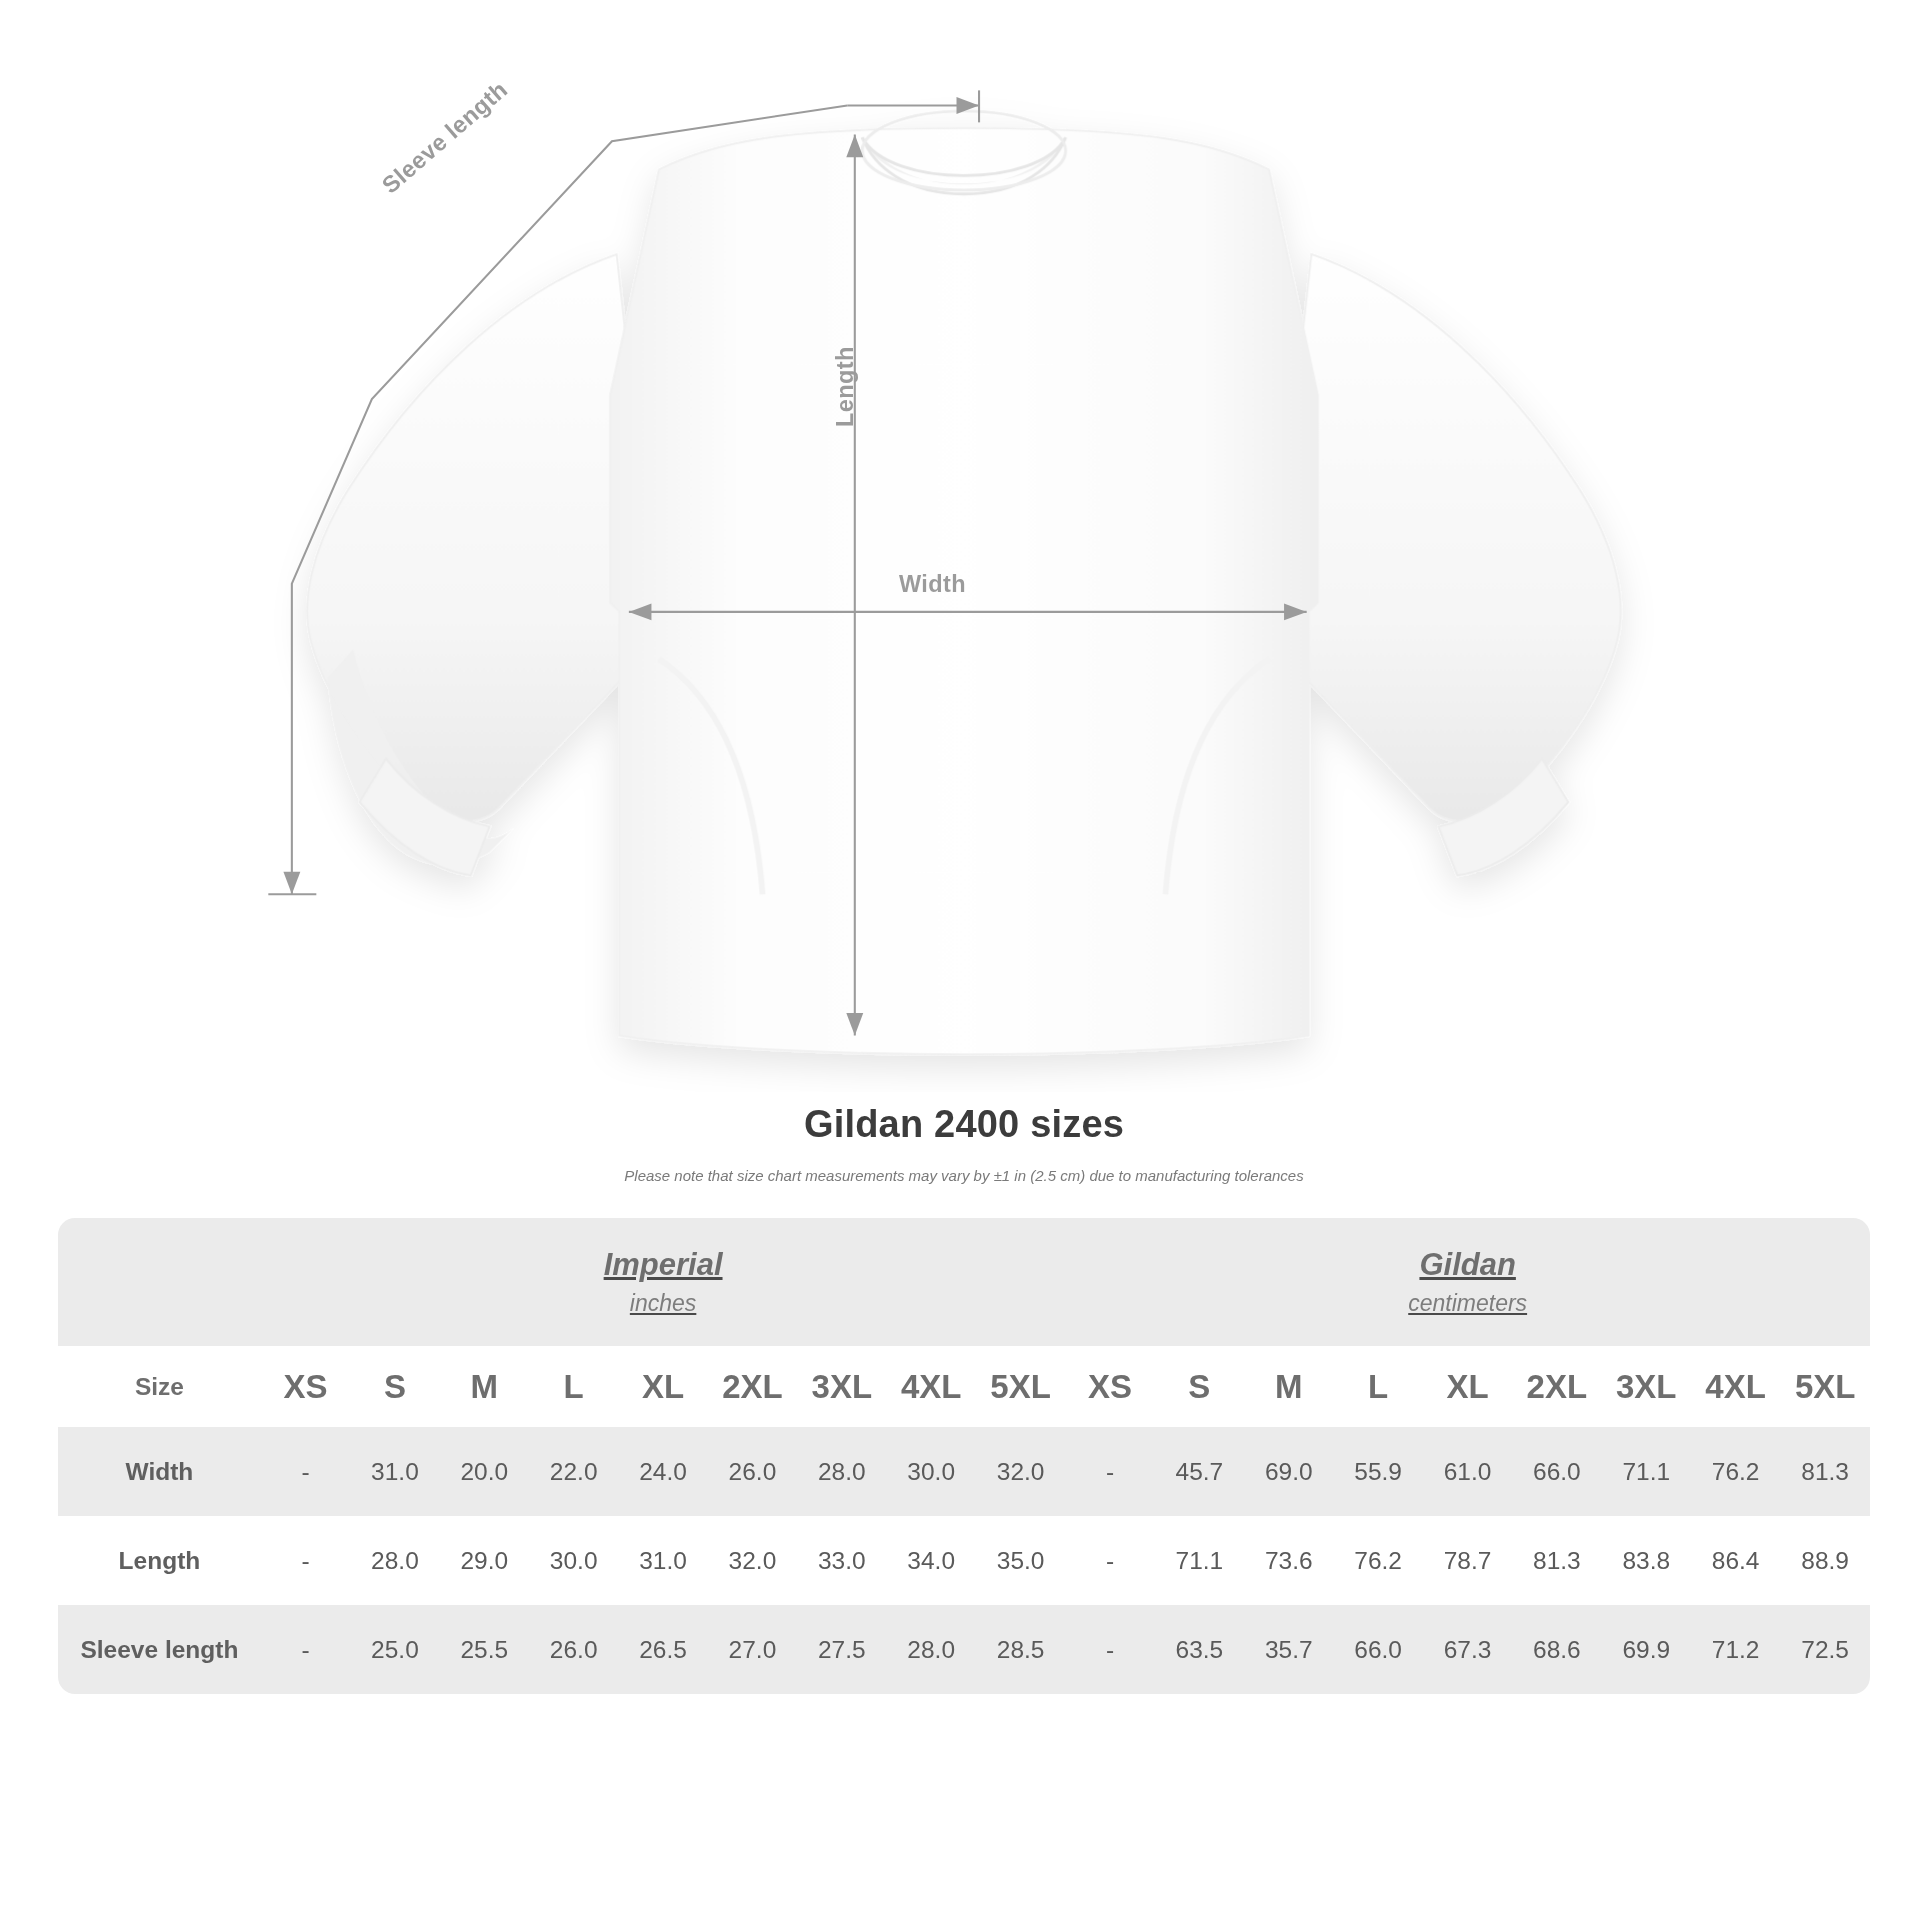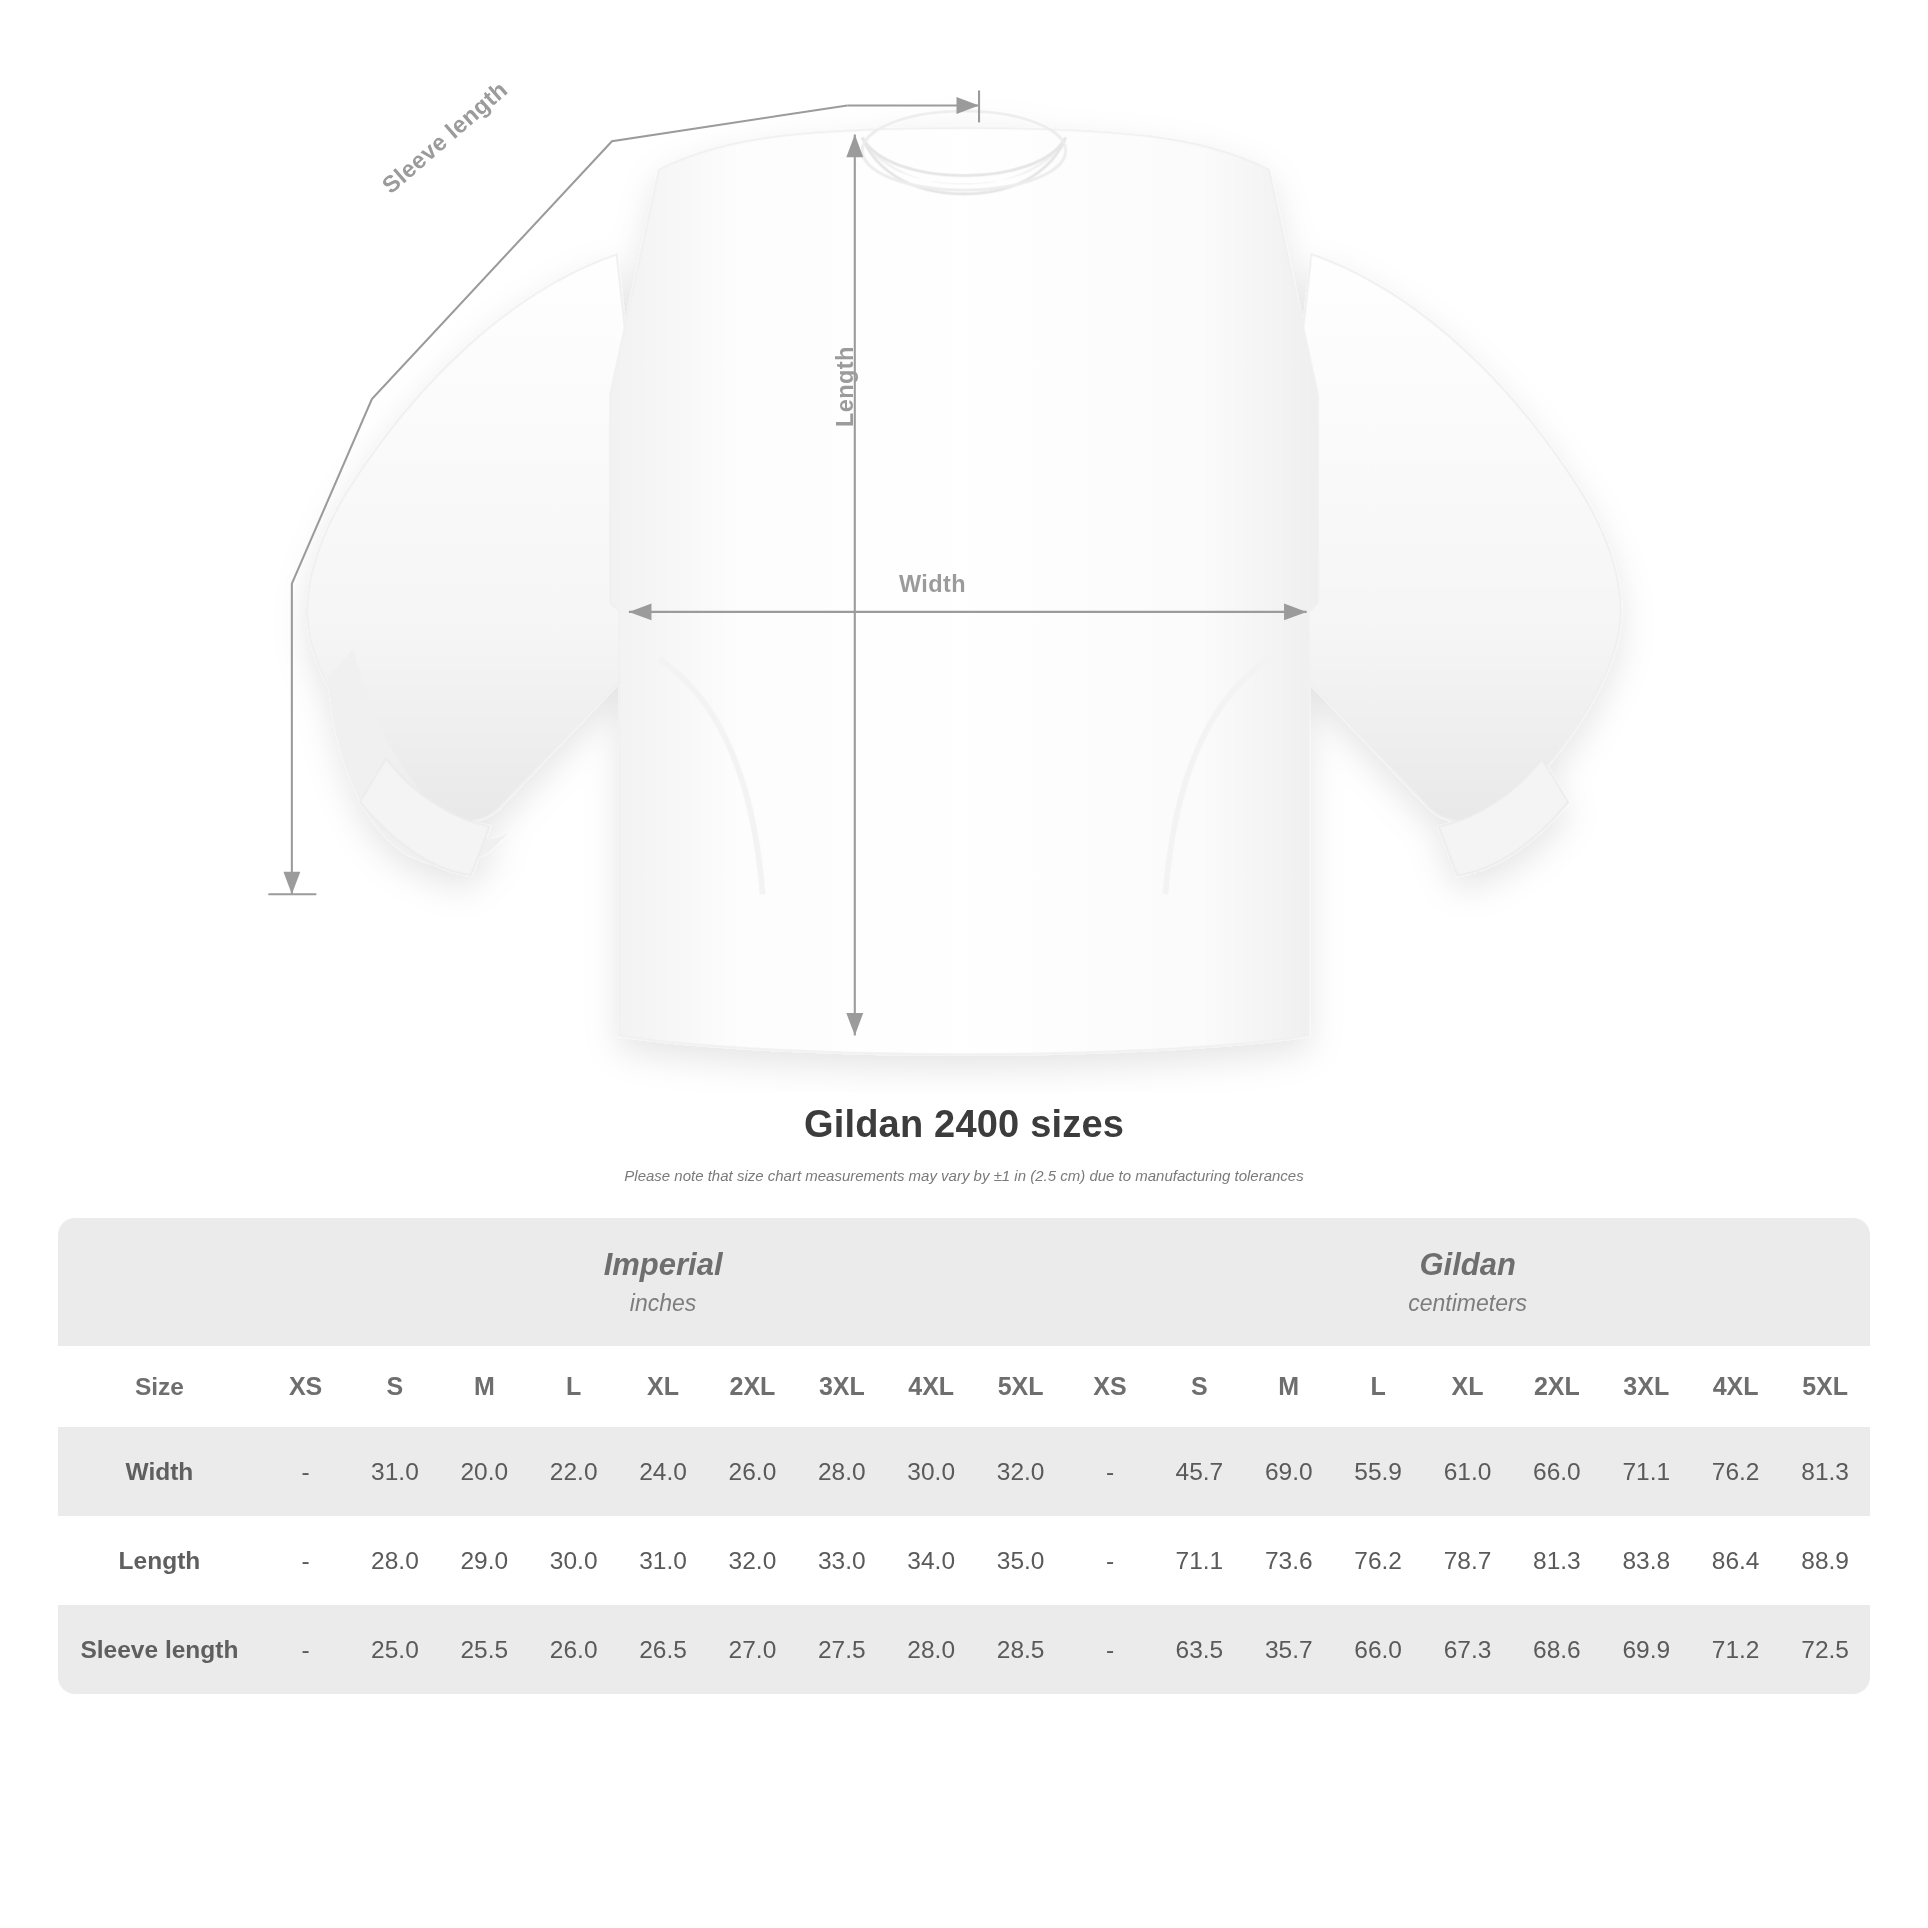--- a/index.html
+++ b/index.html
@@ -81,20 +81,21 @@
     margin: 34px 58px 0 58px;
   }
   table.size-chart {
     border-collapse: collapse;
     width: 1812px;
     table-layout: fixed;
   }
   table.size-chart tr.unit-row td {
     background: #ebebeb;
     padding: 0;
+    text-decoration: underline;
   }
   .unit-cell {
     text-align: center;
     padding: 28px 0 24.5px 0;
   }
   .unit-name {
     font-size: 31px;
     font-weight: bold;
     font-style: italic;
     color: #6e6e6e;
@@ -108,21 +109,21 @@
   }
   .corner-left { background: #ebebeb; border-top-left-radius: 17px; }
   .corner-right { background: #ebebeb; border-top-right-radius: 17px; }
 
   table.size-chart th,
   table.size-chart td {
     border: none;
   }
   tr.head-row td {
     background: #ffffff;
-    font-size: 25px;
+    font-size: 33px;
     font-weight: bold;
     color: #6e6e6e;
     text-align: center;
     height: 79px;
     vertical-align: middle;
   }
   tr.head-row td.rowlabel {
     font-size: 24.5px;
   }
   tr.data-row td {

